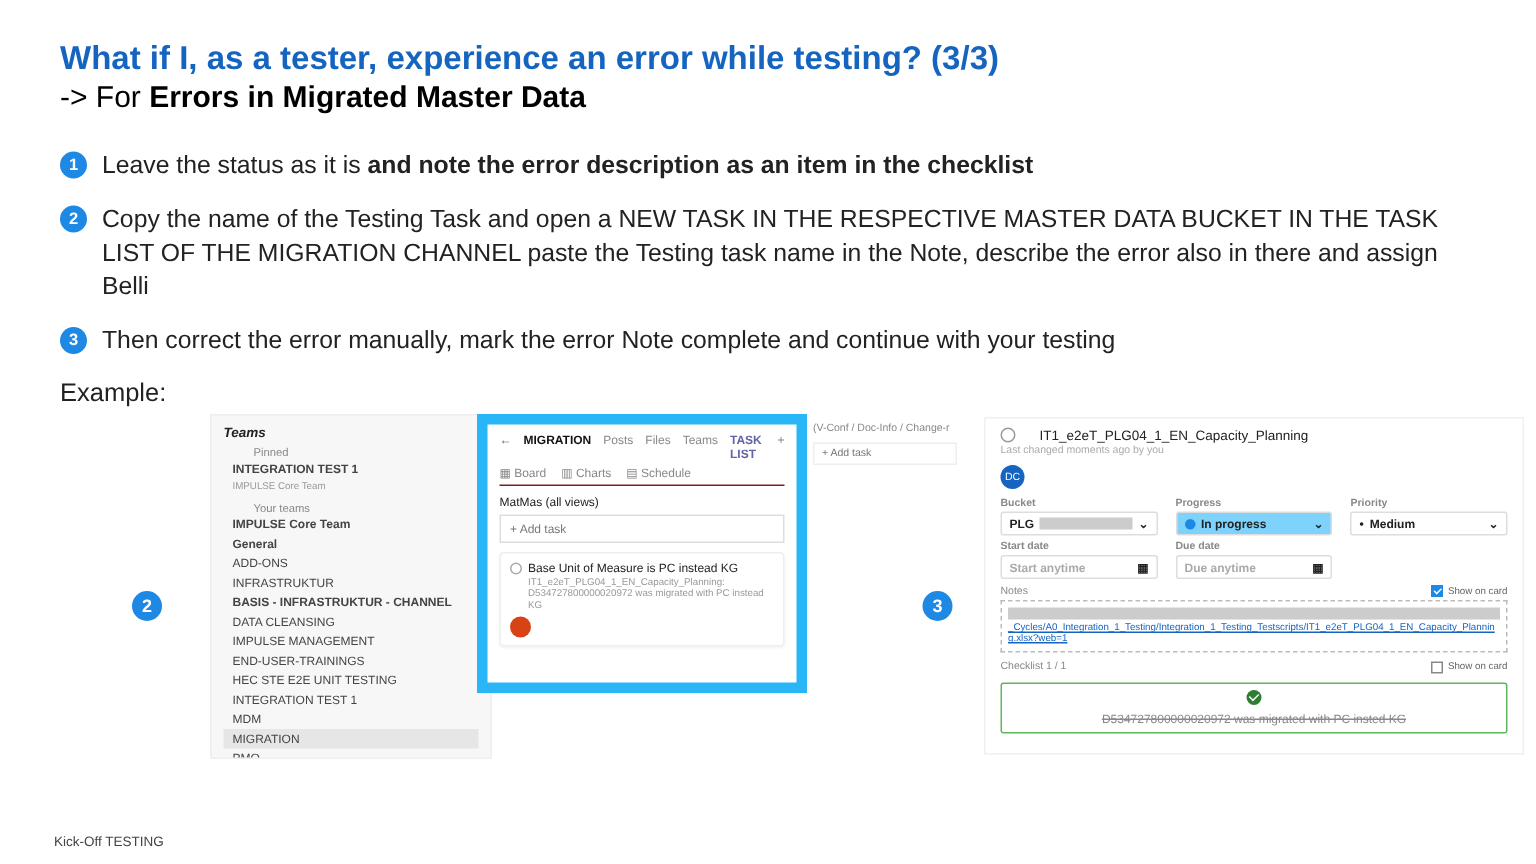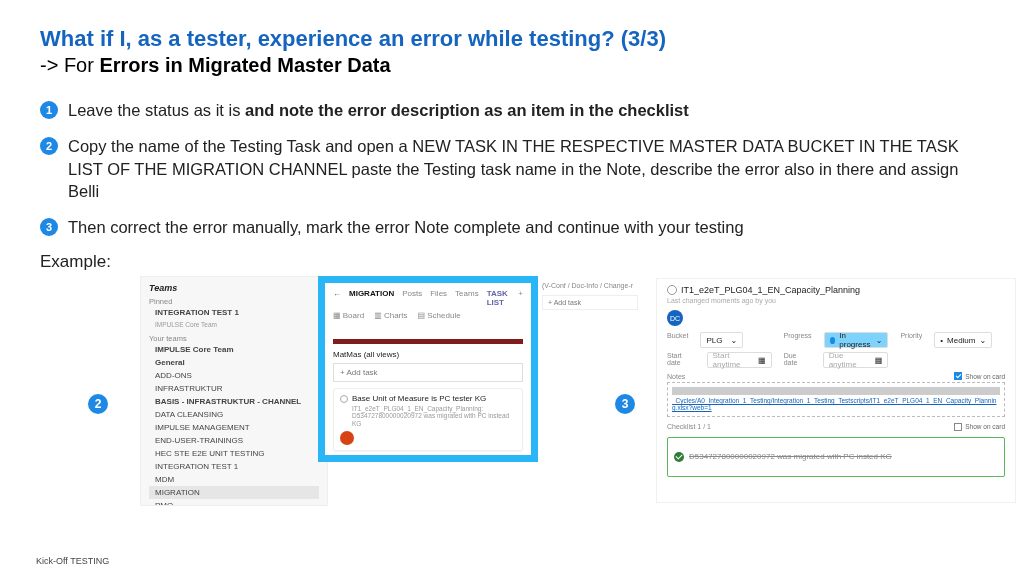--- a/index.html
+++ b/index.html
@@ -14,53 +14,53 @@
   .step-text { flex: 1; }
   .example-label { font-size: 17px; margin-top: 12px; margin-bottom: 4px; }
   .examples { position: relative; height: 240px; margin-left: -10px; }
   .float-num { position: absolute; width: 20px; height: 20px; border-radius: 50%; background: #1e88e5; color: #fff; font-size: 12px; font-weight: 700; display: flex; align-items: center; justify-content: center; }
   .float-num.n2 { left: 58px; top: 118px; }
   .float-num.n3 { left: 585px; top: 118px; }
 
   
   .teams-panel { position: absolute; left: 110px; top: 0; width: 188px; height: 230px; background: #f7f7f7; border: 1px solid #eee; font-size: 8px; padding: 6px 8px; overflow: hidden; }
   .teams-panel .hd { font-weight: 700; font-size: 9px; margin-bottom: 4px; font-style: italic; }
-  .teams-panel .sec { color: #888; font-size: 7.5px; margin-top: 4px; }
+  .teams-panel .sec { color: #888; font-size: 7.5px; margin-top: 4px; margin-left: 20px; }
   .teams-panel .item { padding: 2px 0 2px 6px; color: #444; }
   .teams-panel .item.bold { font-weight: 700; }
   .teams-panel .item.sel { background: #e6e6e6; }
 
   
   .popup { position: absolute; left: 288px; top: 0; width: 220px; height: 186px; background: #fff; border: 7px solid #29b6f6; font-size: 8px; padding: 6px 8px; }
   .popup .tabs { display: flex; gap: 8px; color: #888; margin-bottom: 4px; }
   .popup .tabs .active { color: #111; font-weight: 700; }
-  .popup .view-tabs { display: flex; gap: 10px; color: #888; margin: 4px 0; border-bottom: 5px solid #7f1d1d; padding-bottom: 19px; }
+  .popup .view-tabs { display: flex; gap: 10px; color: #888; margin: 4px 0; border-bottom: 1px solid #7f1d1d; padding-bottom: 3px; }
   .popup .bucket-hd { font-weight: 400; margin: 6px 0 4px; }
   .popup .addtask { border: 1px solid #ddd; padding: 4px 6px; color: #777; margin-bottom: 6px; }
   .popup .card { border: 1px solid #eee; border-radius: 3px; padding: 5px 6px; box-shadow: 0 1px 2px rgba(0,0,0,.06); }
   .popup .card .ct { font-size: 8px; margin-bottom: 2px; }
   .popup .card .sub { font-size: 6.5px; color: #999; line-height: 1.1; }
   .popup .avatar { width: 14px; height: 14px; border-radius: 50%; background: #d84315; margin-top: 4px; }
 
   
   .detail { position: absolute; left: 626px; top: 2px; width: 360px; height: 225px; background: #fff; border: 1px solid #f0f0f0; font-size: 8px; padding: 6px 10px; }
-  .detail .title { display: flex; align-items: center; gap: 4px; font-size: 9px; }
+  .detail .title { display: flex; align-items: center; gap: 16px; font-size: 9px; }
   .detail .title .circ { width: 10px; height: 10px; border: 1.5px solid #999; border-radius: 50%; }
   .detail .meta { color: #aaa; font-size: 7px; margin: 2px 0 6px 0; }
   .detail .asg { width: 16px; height: 16px; border-radius: 50%; background: #1565c0; color:#fff; font-size:7px; display:flex; align-items:center; justify-content:center; margin-bottom: 6px; }
   .detail .row { display: flex; gap: 12px; margin-bottom: 4px; }
-  .detail .col { flex: 1; display: flex; flex-direction: row; gap: 12px; }
+  .detail .col { flex: 1; display: flex; flex-direction: column; gap: 2px; font-weight: bold; }
   .detail label { color: #888; font-size: 7px; }
   .detail .field { border: 1px solid #ddd; padding: 3px 5px; border-radius: 2px; display: flex; align-items: center; gap: 4px; height: 16px; }
   .detail .field.red { background: #7dd3fc; }
   .detail .dot-prog { width: 7px; height: 7px; border-radius:50%; background:#1e88e5; }
   .detail .notes-box { border: 1px dashed #bbb; padding: 4px; margin-top: 2px; }
   .detail .link { color: #1565c0; text-decoration: underline; font-size: 6.5px; line-height: 1.1; word-break: break-all; }
   .detail .redact { background: #ccc; color: #ccc; }
-  .detail .checklist { border: 1px solid #5cb85c; border-radius: 2px; padding: 14px 6px; margin-top: 6px; display:flex; align-items:center; gap:5px; }
+  .detail .checklist { border: 1px solid #5cb85c; border-radius: 2px; padding: 4px 6px; margin-top: 6px; display:flex; align-items:center; gap:5px;flex-direction:column; }
   .detail .check { width:10px; height:10px; border-radius:50%; background:#2e7d32; position:relative; }
   .detail .check::after { content:""; position:absolute; left:2px; top:2px; width:5px; height:3px; border-left:1.5px solid #fff; border-bottom:1.5px solid #fff; transform:rotate(-45deg); }
   .detail .strike { text-decoration: line-through; color: #888; }
   .detail .show { display:flex; align-items:center; gap:3px; font-size:6.5px; color:#666; justify-content:flex-end; }
   .detail .show .cb { width:8px; height:8px; border:1px solid #888; }
   .detail .show .cb.checked { background:#1e88e5; border-color:#1e88e5; position:relative; }
   .detail .show .cb.checked::after { content:""; position:absolute; left:1px; top:1px; width:4px; height:2px; border-left:1px solid #fff; border-bottom:1px solid #fff; transform:rotate(-45deg); }
 
   .footer { position: absolute; left: 36px; bottom: 10px; font-size: 9px; color: #444; }
 </style>
@@ -131,21 +131,21 @@
         <span>▦ <span>Board</span></span>
         <span>▥ <span>Charts</span></span>
         <span>▤ <span>Schedule</span></span>
       </div>
       <div class="bucket-hd">MatMas (all views)</div>
       <div class="addtask">+  Add task</div>
       <div class="card">
         <div style="display:flex;gap:4px;align-items:flex-start">
           <div style="width:8px;height:8px;border:1px solid #aaa;border-radius:50%;margin-top:1px"></div>
           <div style="flex:1">
-            <div class="ct">Base Unit of Measure is PC tester KG</div>
+            <div class="ct">Base Unit of Measure is PC instead KG</div>
             <div class="sub">IT1_e2eT_PLG04_1_EN_Capacity_Planning: D534727800000020972 was migrated with PC instead KG</div>
           </div>
         </div>
         <div class="avatar"></div>
       </div>
     </div>
     <div style="position:absolute;left:512px;top:6px;width:96px;font-size:7px;color:#888">
       <div>(V-Conf / Doc-Info / Change-r</div>
       <div style="border:1px solid #eee;padding:3px 5px;margin-top:6px;color:#777">+ Add task</div>
     </div>

